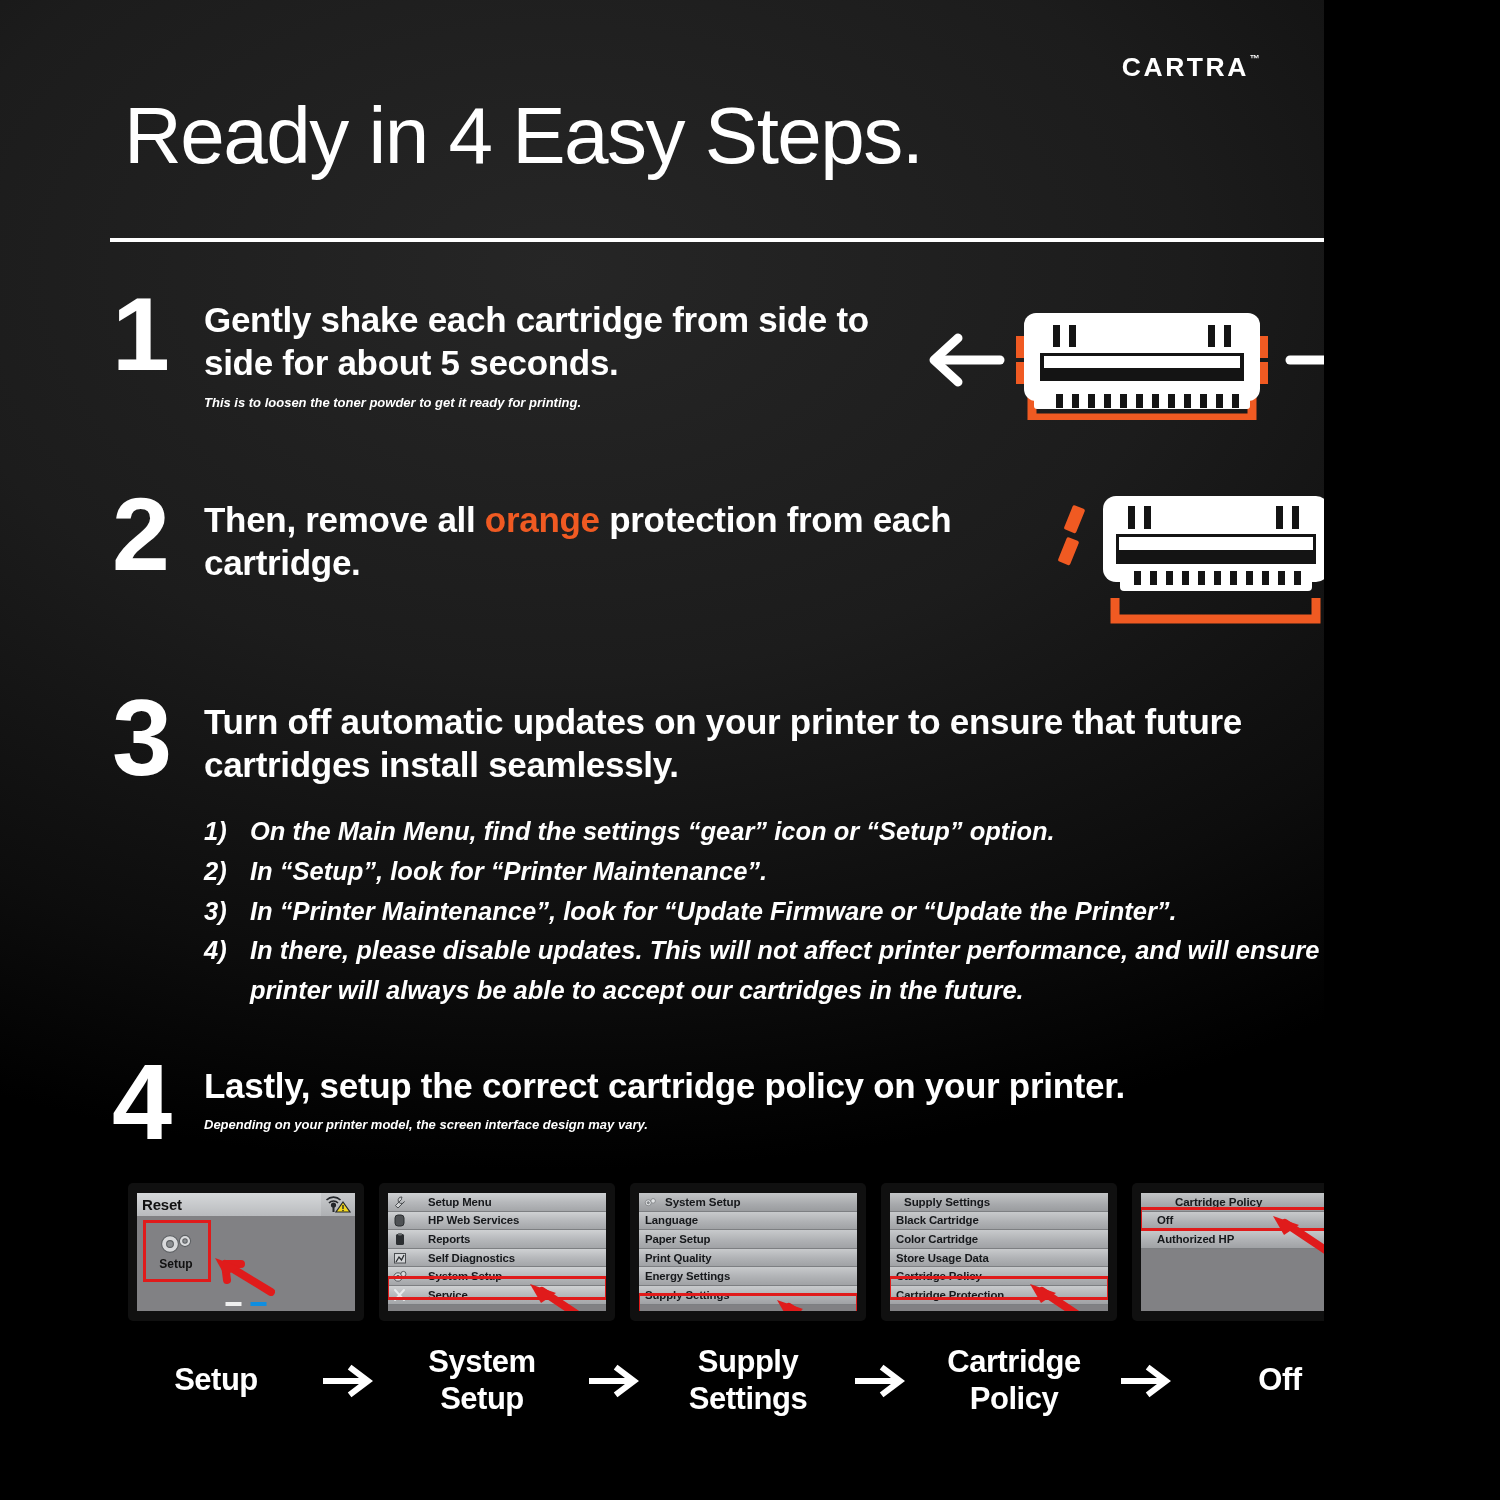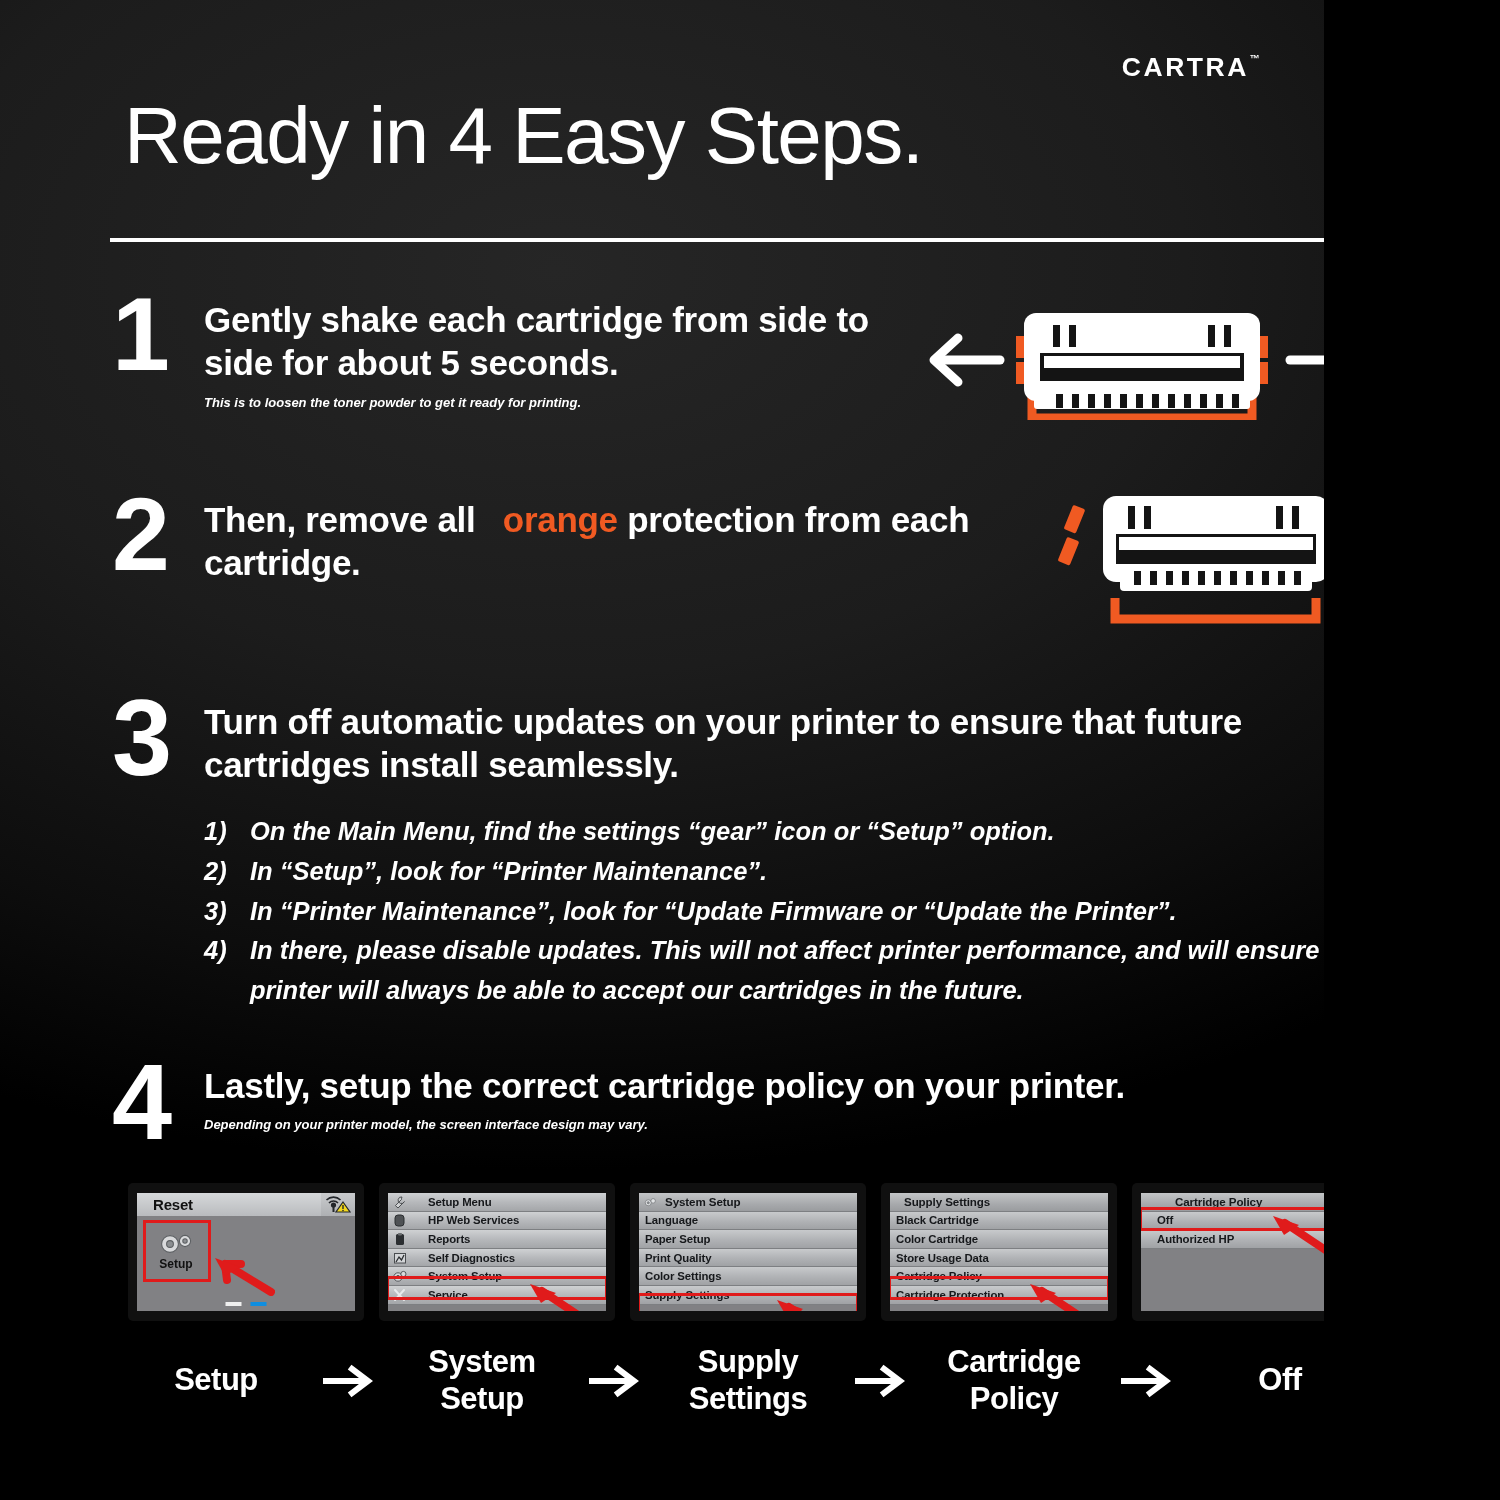--- a/index.html
+++ b/index.html
@@ -83,21 +83,21 @@
     letter-spacing: -3px;
   }
   .step-body { padding-top: 6px; }
   .step-title {
     font-size: 35px;
     font-weight: 800;
     line-height: 1.24;
     letter-spacing: -0.3px;
     color: #ffffff;
   }
-  .step-title .hl { color: #f05a22; margin-left: 18px; }
+  .step-title .hl { color: #f05a22; }
   .step-sub {
     margin-top: 10px;
     font-size: 13px;
     font-weight: 700;
     font-style: italic;
     line-height: 1.25;
     color: #ffffff;
   }
 
   #step1 { top: 292px; left: 112px; width: 790px; }
@@ -204,21 +204,21 @@
     height: 23px;
     display: flex;
     align-items: center;
     justify-content: space-between;
     background: linear-gradient(180deg,#d6d8da 0%, #b9bbbe 100%);
   }
   .p1-reset {
     font-size: 15px;
     font-weight: 700;
     color: #111;
-    padding-left: 16px;
+    padding-left: 5px;
     letter-spacing: -0.2px;
   }
   .p1-wifi {
     width: 34px;
     height: 23px;
     background: linear-gradient(180deg,#c9cbcd 0%, #aeb0b3 100%);
     position: relative;
   }
   .p1-setup-area {
     position: relative;
@@ -558,21 +558,21 @@
         <div class="row plain">
             <span>Language</span>
           </div>
         <div class="row plain">
             <span>Paper Setup</span>
           </div>
         <div class="row plain">
             <span>Print Quality</span>
           </div>
         <div class="row plain">
-            <span>Color Settings</span>
+            <span>Energy Settings</span>
           </div>
         <div class="row plain">
             <span>Supply Settings</span>
           </div>
         <div class="redbox" style="left:-2px; top:100px; width:222px; height:24px;"></div>
         <svg class="arrow-red" style="left:128px; top:100px;" width="70" height="46" viewBox="0 0 70 46">
           <path d="M64 42 L22 14" stroke="#e01b1b" stroke-width="8" stroke-linecap="round" fill="none"></path>
           <path d="M10 7 L36 16 L21 26 Z" fill="#e01b1b"></path>
         </svg>
       </div>

